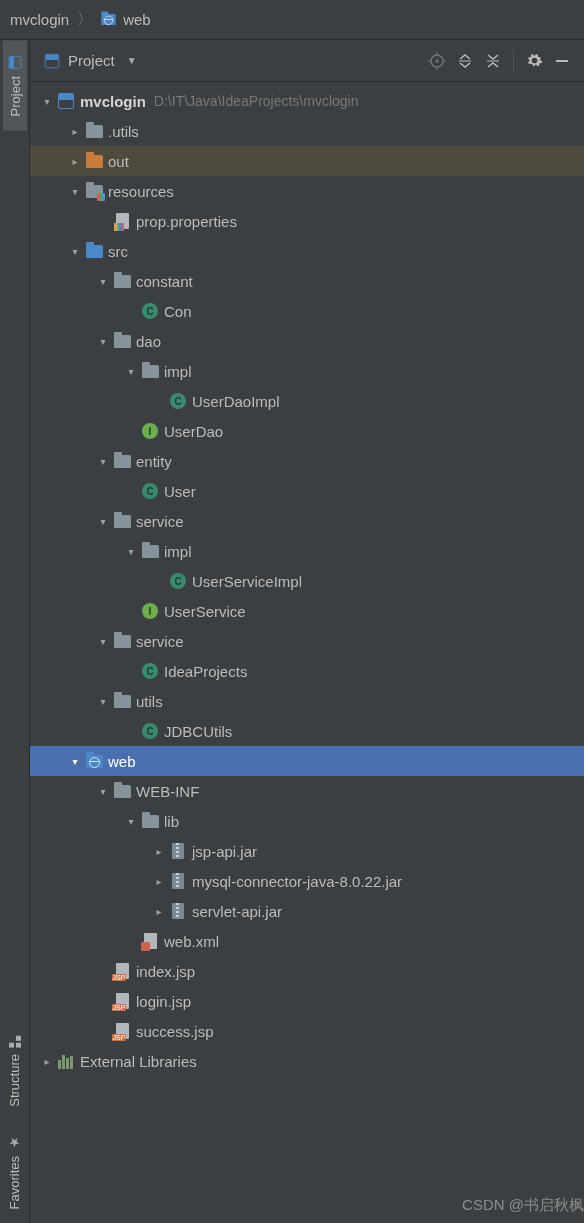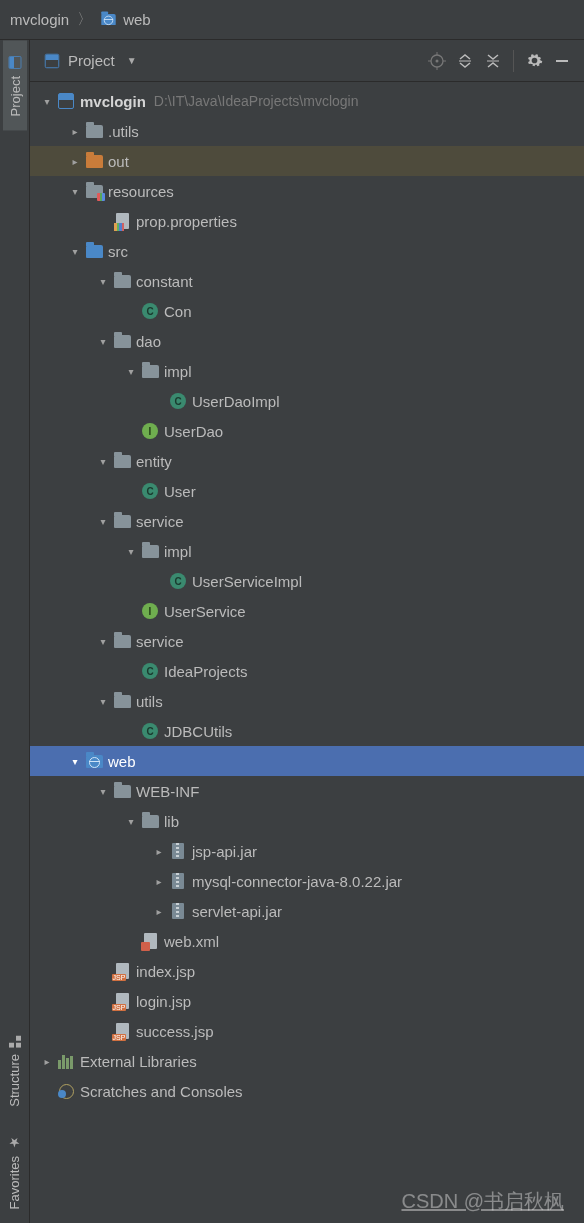--- a/index.html
+++ b/index.html
@@ -96,21 +96,21 @@
   .file.jsp{background:#b0b8be;}
   .file.jsp::after{content:"JSP";position:absolute;left:-4px;bottom:-2px;font-size:7px;background:#d07040;color:#fff;padding:0 1px;border-radius:1px;}
   .file.xml::after{content:"";position:absolute;left:-3px;bottom:-2px;width:9px;height:9px;background:#d0604a;border-radius:1px;}
   .file.iml::after{content:"";position:absolute;left:-2px;bottom:-2px;width:9px;height:9px;background:#4a88c7;border-radius:1px;}
   
   .libs{width:17px;height:15px;display:flex;gap:1px;align-items:flex-end;}
   .libs span{width:3px;background:#7a9a6a;}
   .clock{width:15px;height:15px;border:1.5px solid #b0a060;border-radius:50%;position:relative;}
   .clock::after{content:"";position:absolute;left:-2px;top:5px;width:8px;height:8px;background:#4a88c7;border-radius:50%;}
   
-  .watermark{position:absolute;right:20px;bottom:8px;color:rgba(230,230,230,0.45);font-size:20px;pointer-events:none;text-decoration:underline;}
+  .watermark{position:absolute;right:0;bottom:8px;color:rgba(230,230,230,0.45);font-size:15px;pointer-events:none;}
   
   svg{display:block;}
 </style>
 </head>
 <body>
 
 <div class="breadcrumb">
   <span class="crumb">
     <span>mvclogin</span>
   </span>
@@ -408,22 +408,16 @@
       <span class="ficon">
           <span class="libs">
             <span style="height:9px"></span>
             <span style="height:14px"></span>
             <span style="height:11px"></span>
             <span style="height:13px"></span>
           </span>
         </span>
       <span class="label">External Libraries</span>
     </div>
-    <div class="row" style="padding-left:26px">
-      <span class="ficon">
-          <span class="clock"></span>
-        </span>
-      <span class="label">Scratches and Consoles</span>
-    </div>
   </div>
 </div>
 
 <div class="watermark">CSDN @书启秋枫</div>
 
 </body></html>

